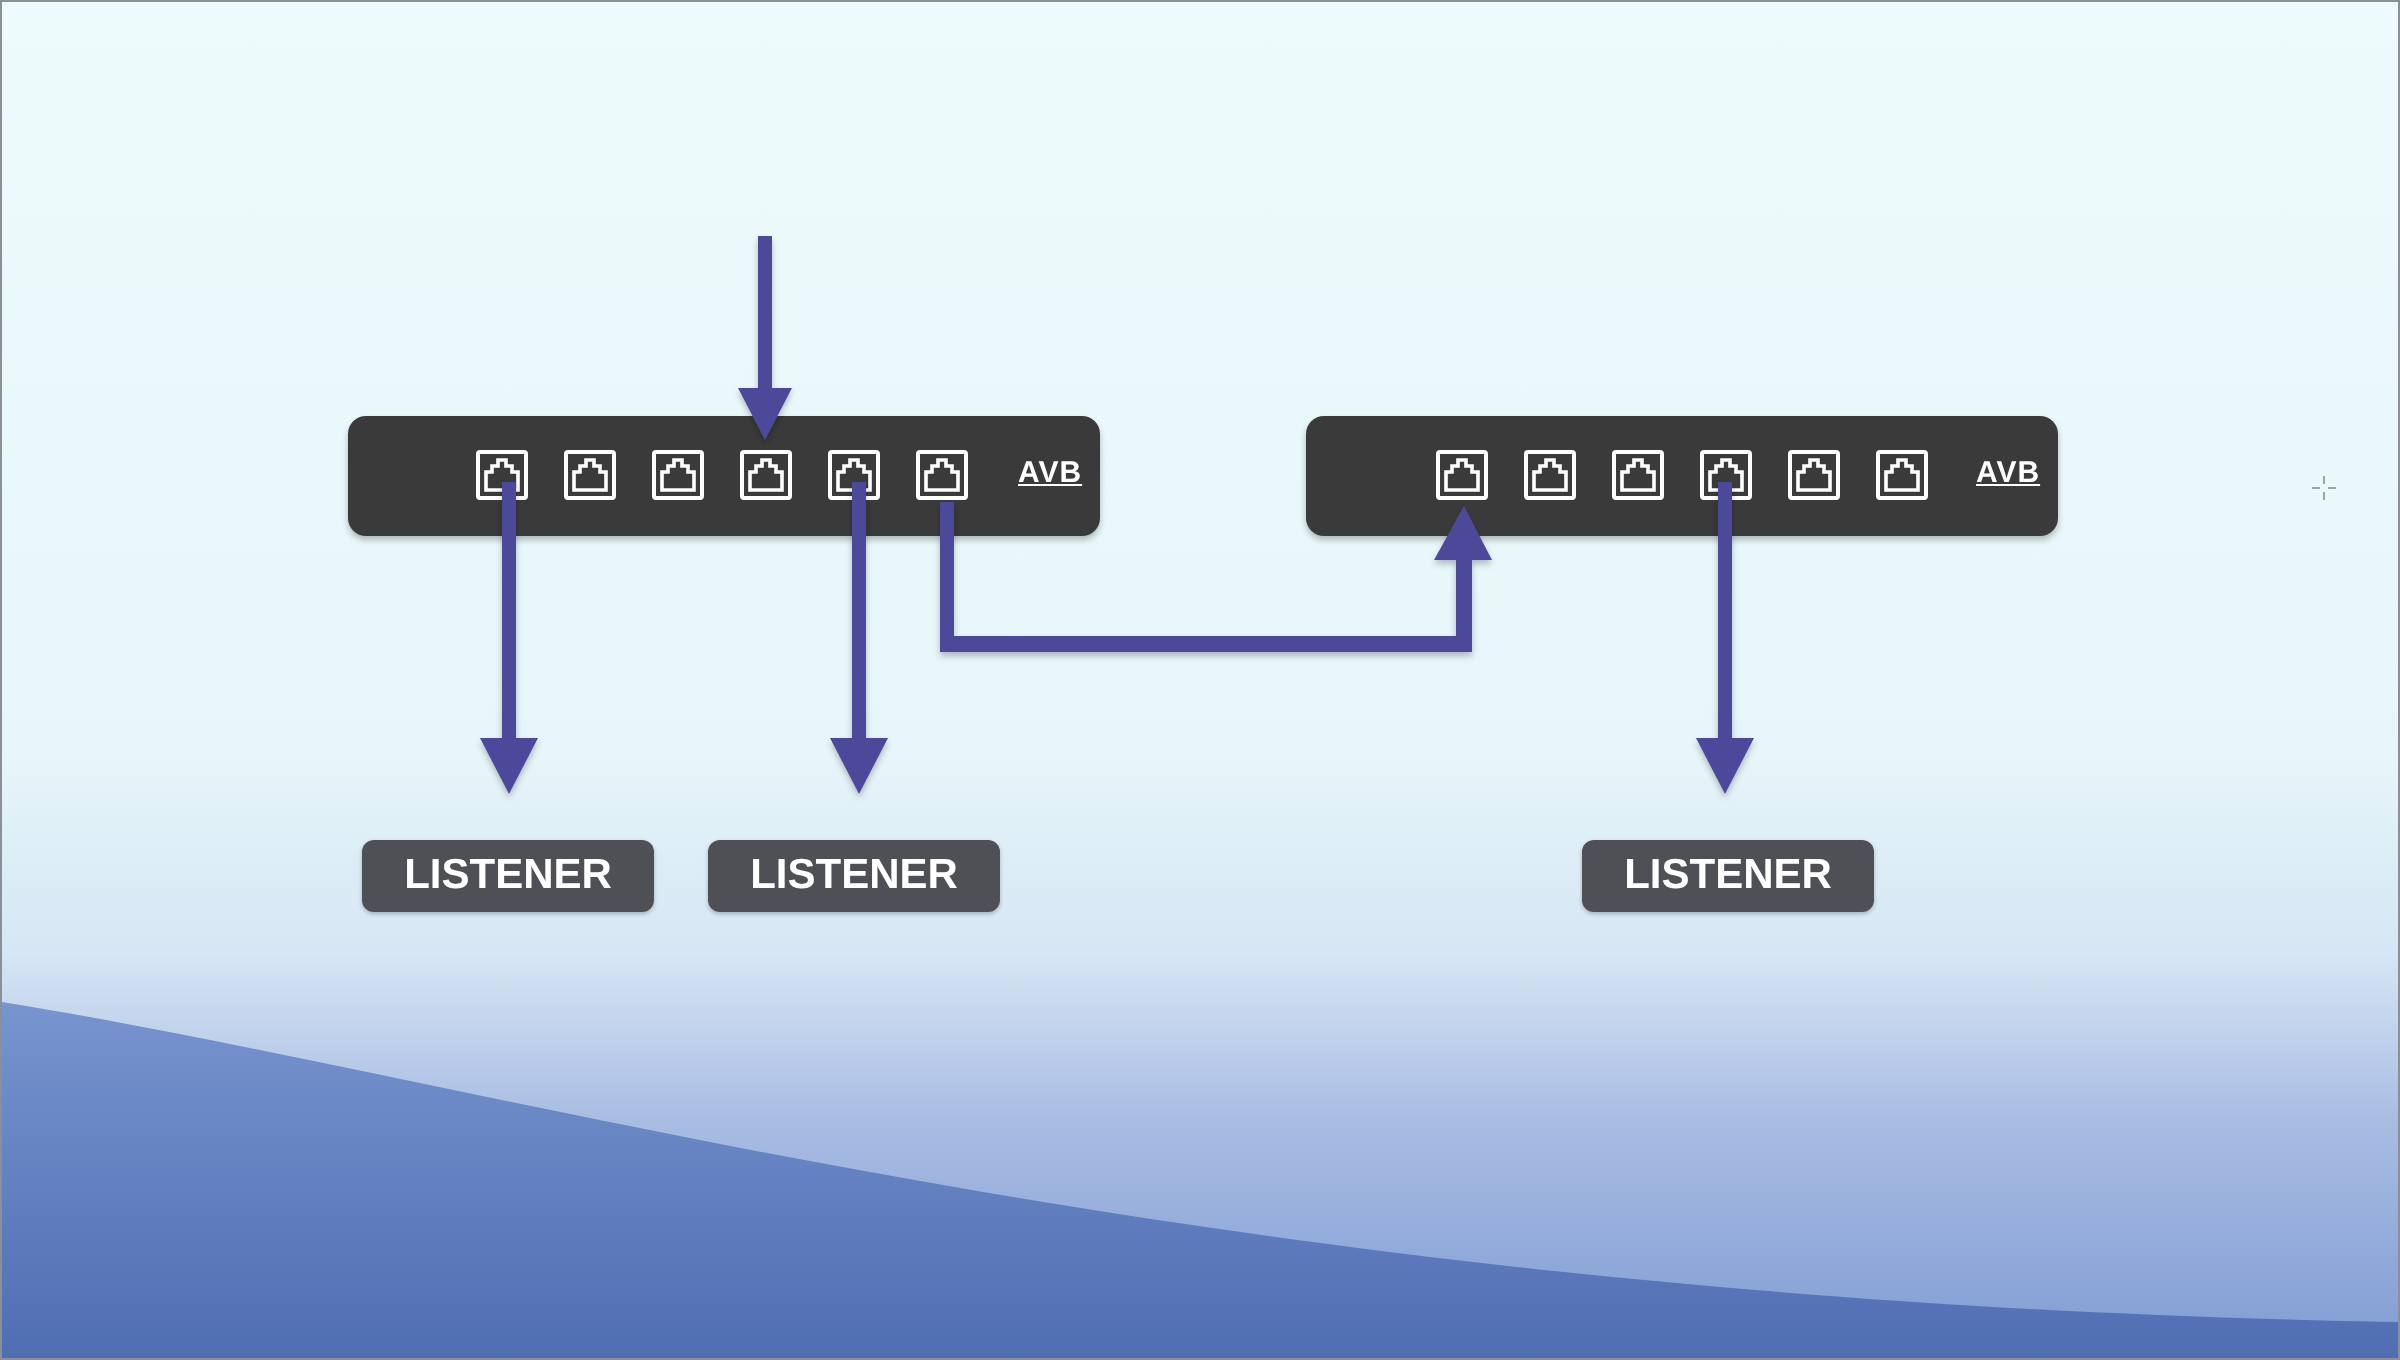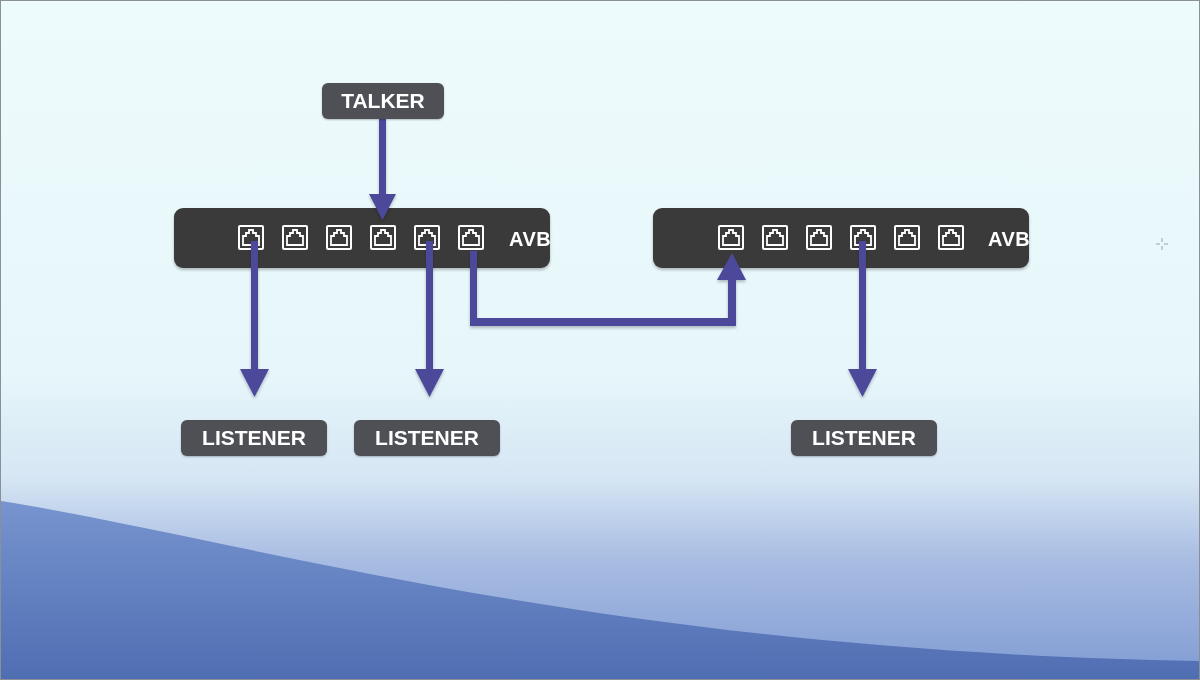--- a/index.html
+++ b/index.html
@@ -20,22 +20,23 @@
       box-shadow: 0 2px 3px rgba(0,0,0,0.25);
     }
     .sw1 { left: 173px; top: 207px; width: 376px; }
     .sw2 { left: 652px; top: 207px; width: 376px; }
     .port {
       position: absolute; top: 17px; width: 26px; height: 25px;
       box-sizing: border-box; border: 2px solid #ffffff; border-radius: 2px;
     }
     .port svg { position: absolute; left: 2px; top: 2px; }
     .avb {
-      position: absolute; top: 20px; color: #fff; font-weight: bold; font-size: 20px;
+      position: absolute; top: 20px; color: #fff; font-weight: bold; font-size: 15px;
       letter-spacing: 0.5px;
+      text-decoration: underline;
     }
     .sw1 .avb { left: 335px; }
     .sw2 .avb { left: 335px; }
     .label {
       position: absolute; height: 36px; line-height: 36px;
       background: #4e5056; color: #ffffff; border-radius: 6px;
       font-weight: bold; font-size: 21px; text-align: center;
       box-shadow: 0 1px 2px rgba(0,0,0,0.25);
     }
     .arrows { position: absolute; left: 0; top: 0; pointer-events: none; }
@@ -164,21 +165,20 @@
         <polygon points="716,279 745,279 731,252"></polygon>
       </g>
 
       <g>
         <rect x="858" y="240" width="7" height="130"></rect>
         <polygon points="847,368 876,368 861.5,396"></polygon>
       </g>
     </g>
   </svg>
 
-  <div class="label" style="left:321px; top:82px; width:122px;">TALKER</div>
   <div class="label" style="left:180px; top:419px; width:146px;">LISTENER</div>
   <div class="label" style="left:353px; top:419px; width:146px;">LISTENER</div>
   <div class="label" style="left:790px; top:419px; width:146px;">LISTENER</div>
 
   <div class="crosshair">
     <svg width="14" height="14" viewBox="0 0 14 14">
         <path d="M7,1 V5 M7,9 V13 M1,7 H5 M9,7 H13" stroke="#9aa3a8" stroke-width="1"></path>
       </svg>
   </div>
 </div>

